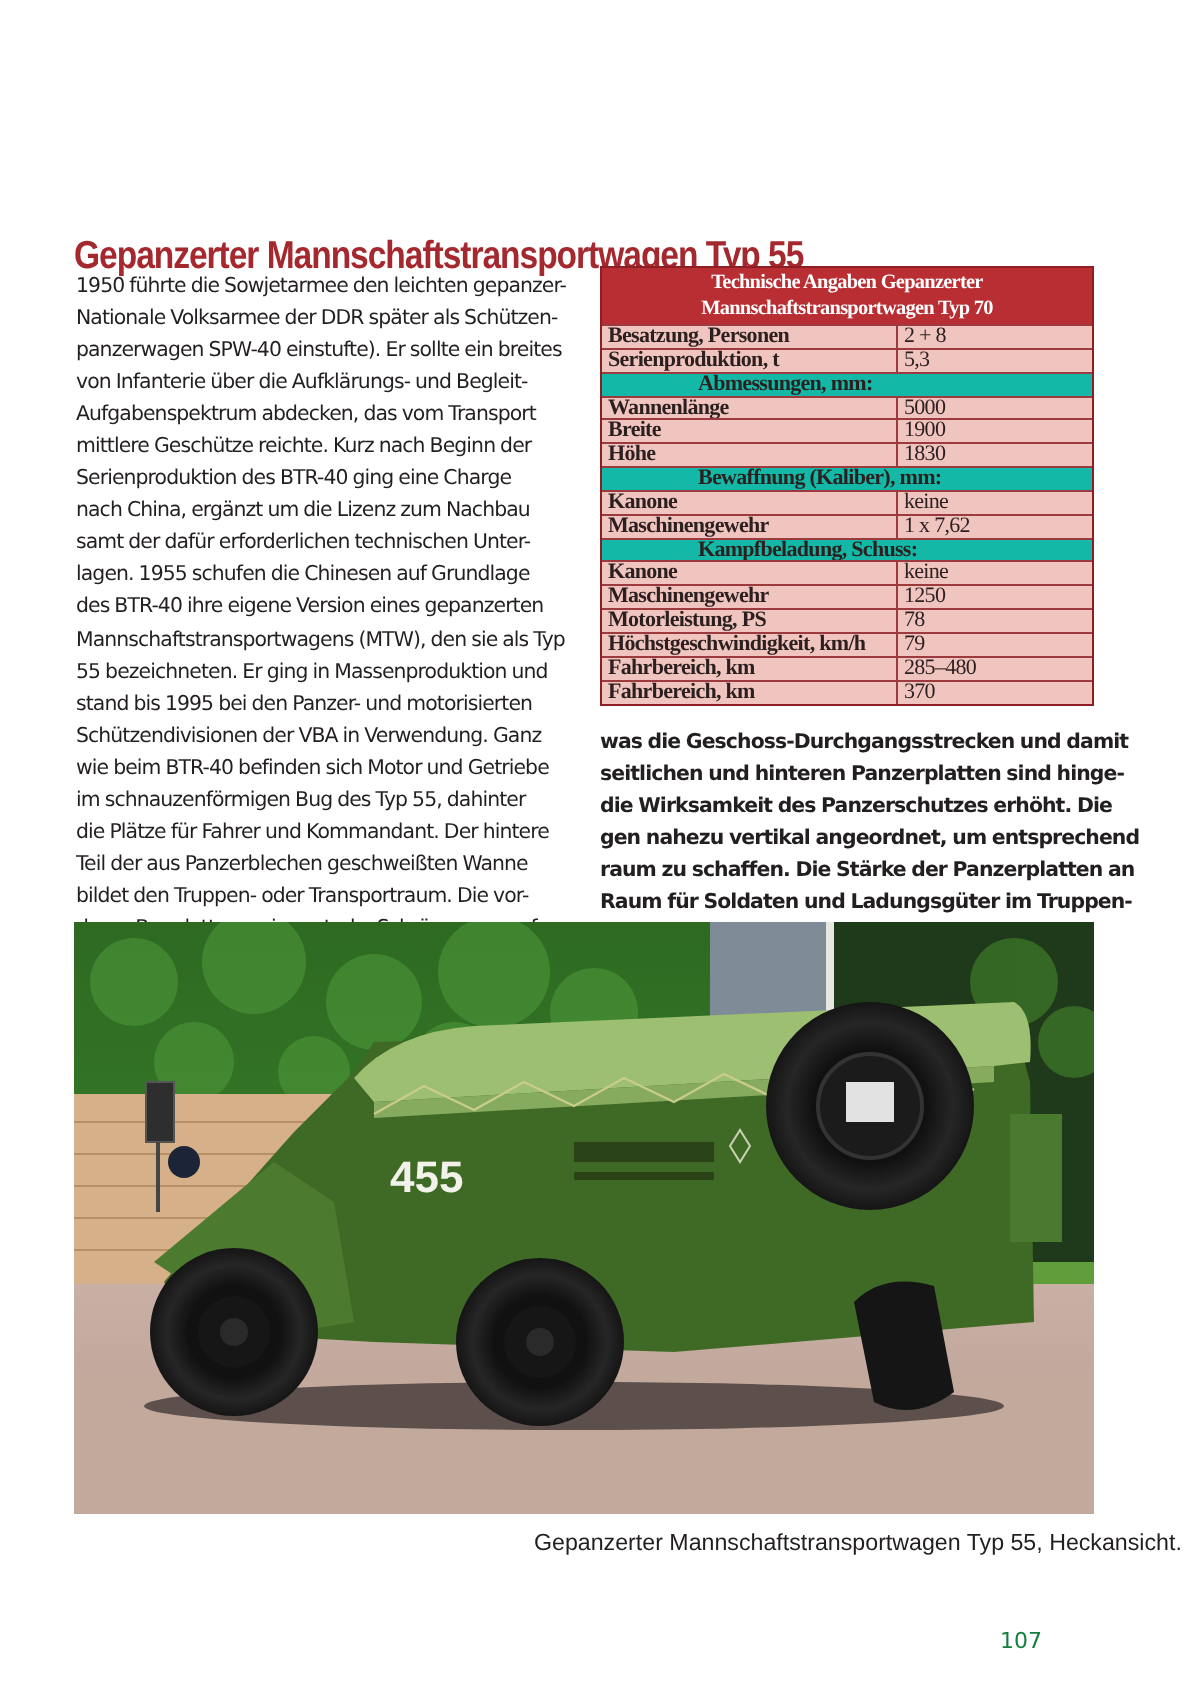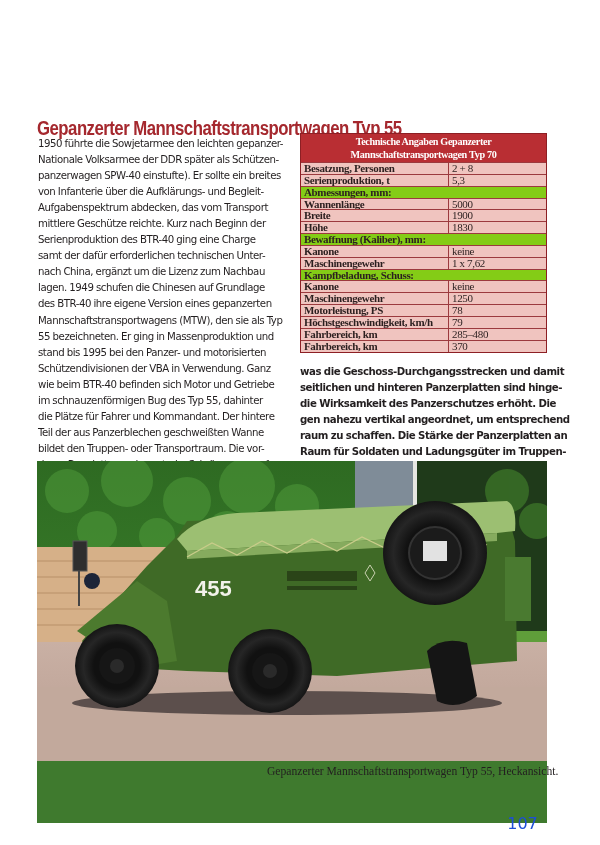--- a/index.html
+++ b/index.html
@@ -31,59 +31,59 @@
   .spec-head {
     color: #ffffff; font-weight: bold; text-align: center;
     font-size: 10.2px; line-height: 12.5px; padding: 2px 0 1px;
     letter-spacing: -0.35px;
   }
   .spec-row {
     display: flex; height: 11.85px; background: #f0c4bf;
     border-top: 1px solid #9c3a3e; box-sizing: border-box;
     font-size: 11px; line-height: 10.8px; letter-spacing: -0.35px;
   }
-  .spec-row.section { background: #84cc16; }
+  .spec-row.section { background: #14b8a6; padding-left: 45px; }
   .spec-row .k { width: 148px; padding-left: 3px; font-weight: bold; color: #2b1f1f;
                  border-right: 1px solid #9c3a3e; white-space: nowrap; box-sizing: border-box; overflow: hidden;}
   .spec-row.section .k { width: 100%; border-right: none; }
   .spec-row .v { flex: 1; padding-left: 3px; color: #2b1f1f; white-space: nowrap; }
 
   
   .photo {
-    position: absolute; left: 37px; top: 461px; width: 510px; height: 362px;
+    position: absolute; left: 37px; top: 461px; width: 510px; height: 296px;
     overflow: hidden; background: #3f7a2e;
   }
   .photo svg { display: block; }
 
   .caption {
     position: absolute; left: 267px; top: 765px; width: 280px; text-align: right;
-    font-family: Liberation Serif, serif; font-size: 11.6px;
+    font-family: Liberation Sans, sans-serif; font-size: 11.6px;
     color: #231f20; white-space: nowrap;
   }
   .page-number {
-    position: absolute; left: 500px; top: 814px; width: 45px; text-align: center;
-    font-family: "DejaVu Sans", sans-serif; font-size: 16px; color: #1d4ed8;
+    position: absolute; left: 500px; top: 814px; width: 45px; text-align: left;
+    font-family: "DejaVu Sans", sans-serif; font-size: 11px; color: #15803d;
   }
 </style>
 </head>
 <body>
 
 <h1 class="page-title">Gepanzerter Mannschaftstransportwagen Typ 55</h1>
 
 <div class="body-col col-left">
   <span class="ln">1950 führte die Sowjetarmee den leichten gepanzer-</span>
   <span class="ln">Nationale Volksarmee der DDR später als Schützen-</span>
   <span class="ln">panzerwagen SPW-40 einstufte). Er sollte ein breites</span>
   <span class="ln">von Infanterie über die Aufklärungs- und Begleit-</span>
   <span class="ln">Aufgabenspektrum abdecken, das vom Transport</span>
   <span class="ln">mittlere Geschütze reichte. Kurz nach Beginn der</span>
   <span class="ln">Serienproduktion des BTR-40 ging eine Charge</span>
+  <span class="ln">nach China, ergänzt um die Lizenz zum Nachbau</span>
   <span class="ln">samt der dafür erforderlichen technischen Unter-</span>
-  <span class="ln">nach China, ergänzt um die Lizenz zum Nachbau</span>
-  <span class="ln">lagen. 1949 schufen die Chinesen auf Grundlage</span>
+  <span class="ln">lagen. 1955 schufen die Chinesen auf Grundlage</span>
   <span class="ln">des BTR-40 ihre eigene Version eines gepanzerten</span>
   <span class="ln">Mannschaftstransportwagens (MTW), den sie als Typ</span>
   <span class="ln">55 bezeichneten. Er ging in Massenproduktion und</span>
   <span class="ln">stand bis 1995 bei den Panzer- und motorisierten</span>
   <span class="ln">Schützendivisionen der VBA in Verwendung. Ganz</span>
   <span class="ln">wie beim BTR-40 befinden sich Motor und Getriebe</span>
   <span class="ln">im schnauzenförmigen Bug des Typ 55, dahinter</span>
   <span class="ln">die Plätze für Fahrer und Kommandant.  Der hintere</span>
   <span class="ln">Teil der aus Panzerblechen geschweißten Wanne</span>
   <span class="ln">bildet den Truppen- oder Transportraum. Die vor-</span>

